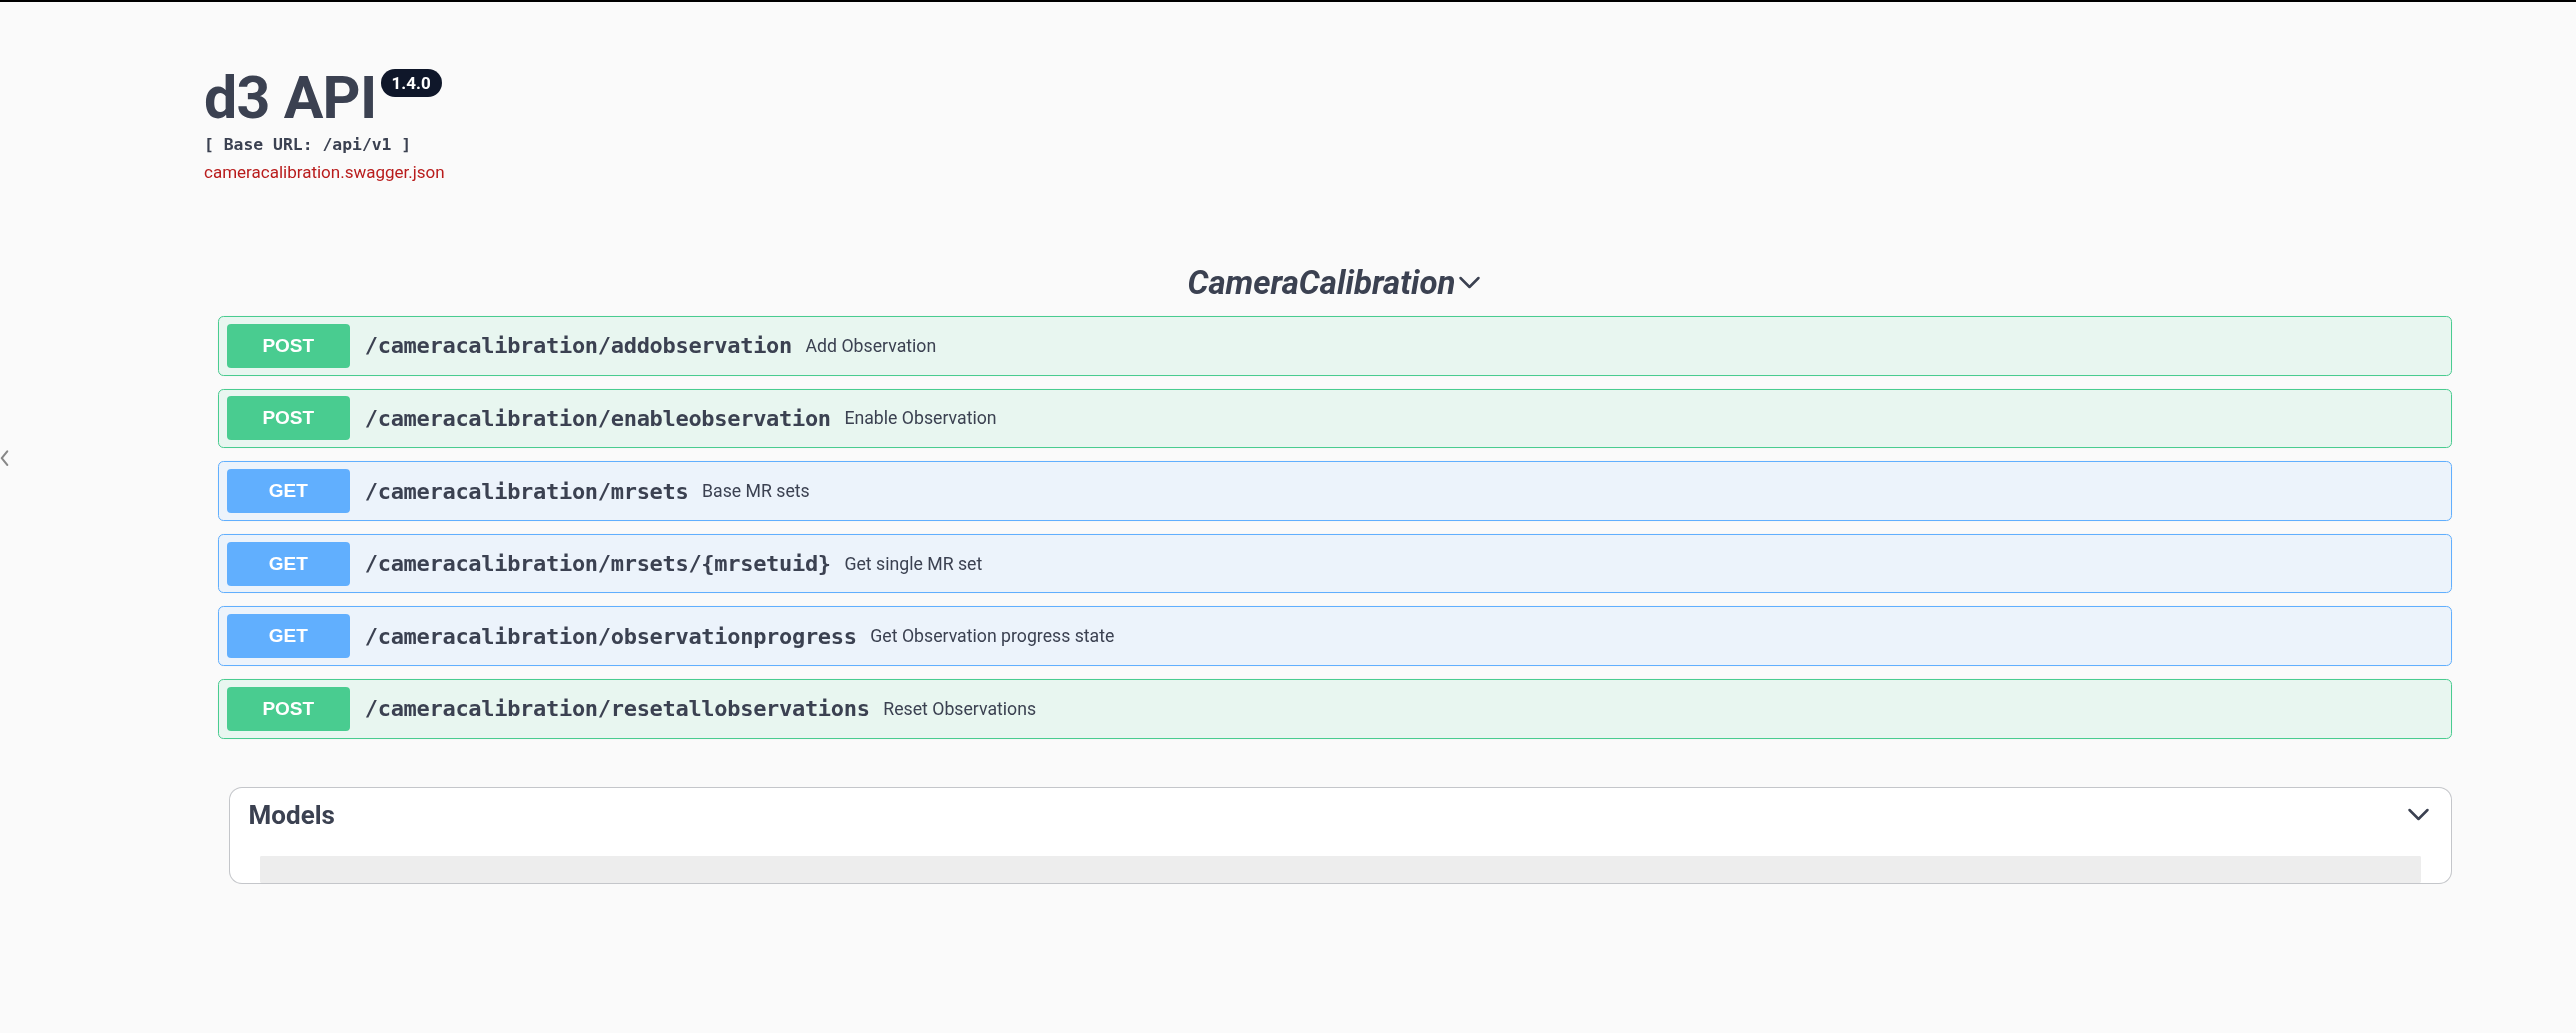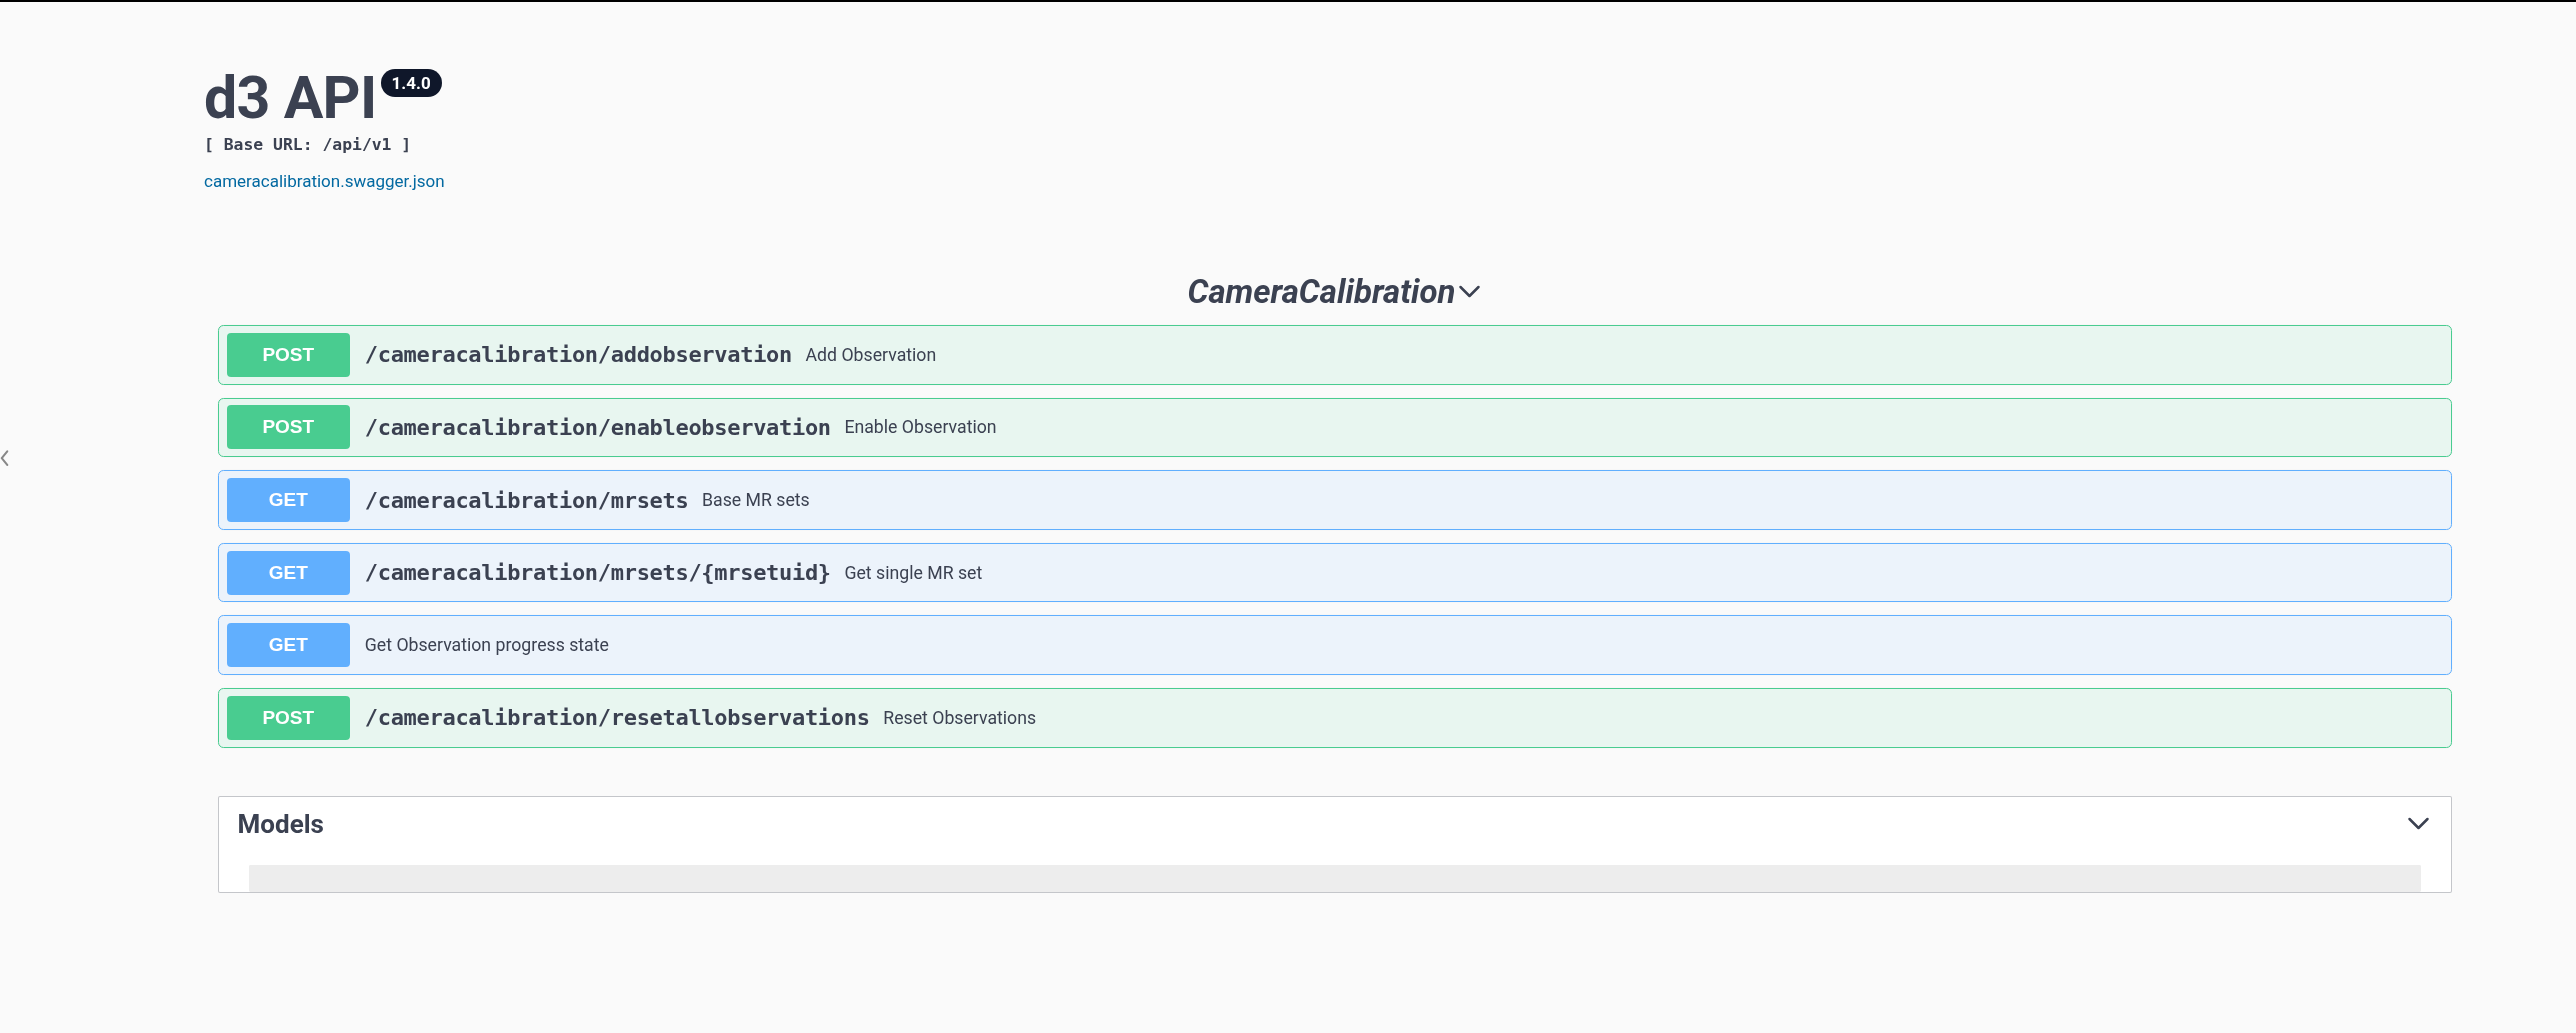--- a/index.html
+++ b/index.html
@@ -53,23 +53,23 @@
   .base-url {
     font-family: "Lucida Console", Monaco, monospace;
     font-size: 16.4px;
     color: #3b4151;
     margin-top: 2.7px;
     font-weight: 700;
   }
   .spec-link {
     display: inline-block;
     font-size: 17px;
-    color: #0369a1;
+    color: #b91c1c;
     text-decoration: none;
-    margin-top: 17px;
+    margin-top: 8px;
   }
 
   .tag-section { margin-bottom: 48px; padding: 0 13.6px; }
   .tag-header {
     display: flex;
     justify-content: center;
     align-items: center;
     padding: 6.8px 0 13.6px 0;
     cursor: pointer;
     font-style: italic;
@@ -121,22 +121,23 @@
     margin-right: 13.6px;
   }
   .op-summary {
     font-size: 17.7px;
     color: #3b4151;
   }
 
   .models-section { padding: 0 13.6px; }
   .models-box {
     border: 0.7px solid rgba(59,65,81,0.3);
-    border-radius: 2px;
+    border-radius: 13px;
     background: #fff;
+    margin-left: 11px;
   }
   .models-header {
     display: flex;
     justify-content: space-between;
     align-items: center;
     padding: 12.3px 19px;
     cursor: pointer;
   }
   .models-title {
     font-size: 26px;
@@ -204,20 +205,21 @@
         </div>
 
         <div class="op-row get">
           <span class="method-badge get">GET</span>
           <span class="op-path">/cameracalibration/mrsets/{mrsetuid}</span>
           <span class="op-summary">Get single MR set</span>
         </div>
 
         <div class="op-row get">
           <span class="method-badge get">GET</span>
+          <span class="op-path">/cameracalibration/observationprogress</span>
           <span class="op-summary">Get Observation progress state</span>
         </div>
 
         <div class="op-row post">
           <span class="method-badge post">POST</span>
           <span class="op-path">/cameracalibration/resetallobservations</span>
           <span class="op-summary">Reset Observations</span>
         </div>
 
       </div>

